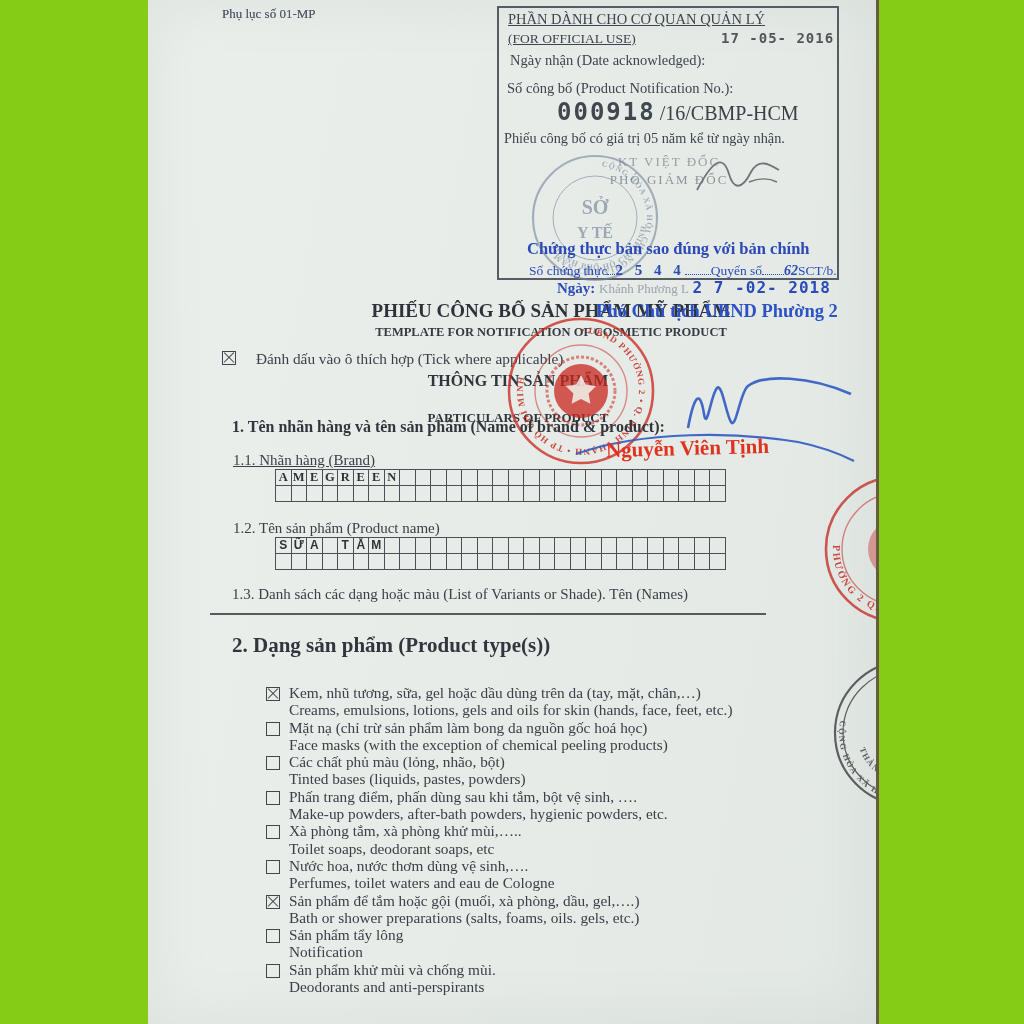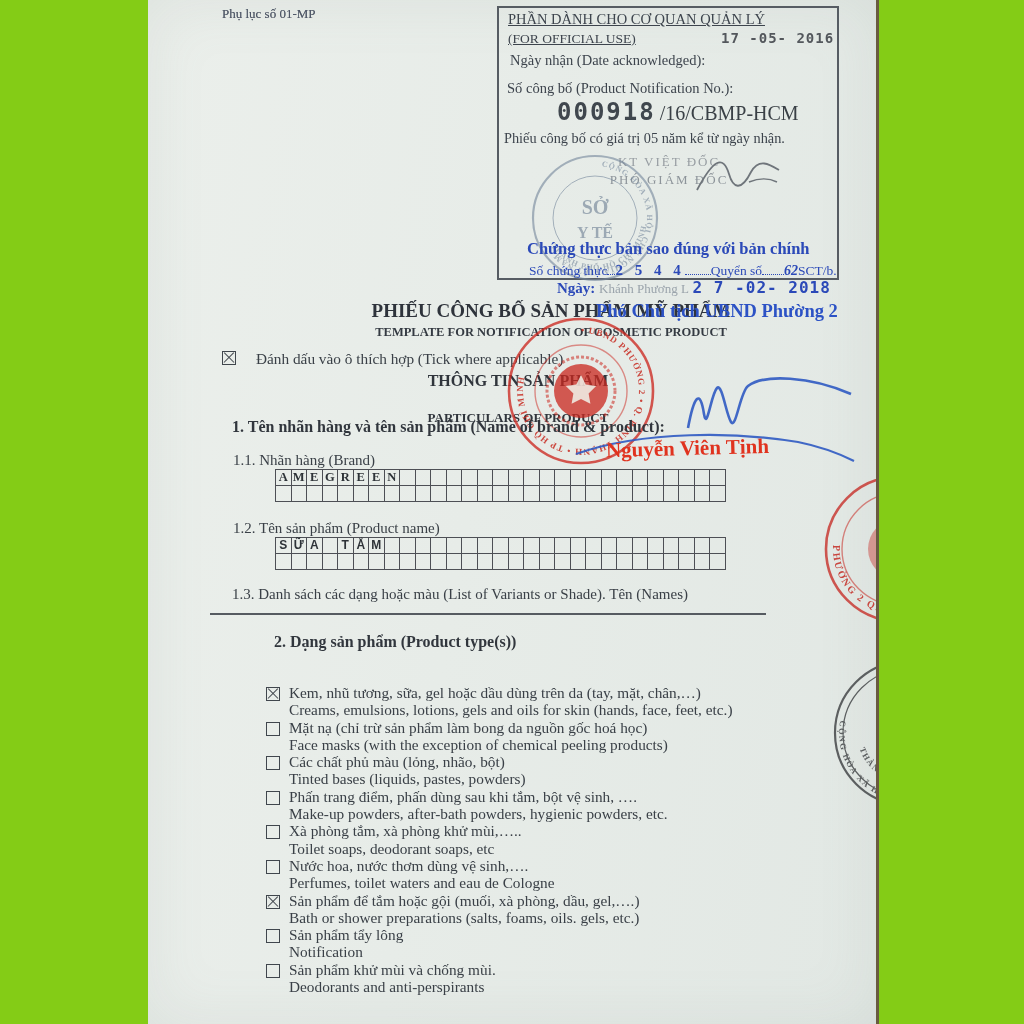--- a/index.html
+++ b/index.html
@@ -121,21 +121,21 @@
       </text>
     </svg>
     <svg class="abs" style="left:400px;top:330px;" width="312" height="140" viewBox="0 0 312 140">
       <path d="M140,98 C146,66 152,58 156,84 C159,102 163,64 169,58 C174,53 178,84 183,92 C188,100 192,62 200,56 C216,44 262,46 303,64" stroke="#2f5ac2" stroke-width="2.6" fill="none" opacity=".9"></path>
       <path d="M28,124 C96,100 190,102 250,112 C270,116 292,124 306,131" stroke="#2f5ac2" stroke-width="2.2" fill="none" opacity=".9"></path>
     </svg>
 
     <div class="abs txt" style="left:84px;top:418px;font-size:16px;font-weight:bold;color:#31363d;">1. Tên nhãn hàng và tên sản phẩm (Name of brand &amp; product):</div>
     <div class="abs txt" style="left:458px;top:436px;font-size:21px;font-weight:bold;color:#e0331f;transform:rotate(-1.5deg);">Nguyễn Viên Tịnh</div>
 
-    <div class="abs txt" style="left:85px;top:452px;font-size:15px;">1.1. Nhãn hàng (Brand)</div>
+    <div class="abs txt" style="left:85px;top:452px;font-size:15px;text-decoration:underline;">1.1. Nhãn hàng (Brand)</div>
     <div class="lgrid" style="left:127px;top:469px;">
         <div class="grid-row">
           <span class="grid-cell">A</span>
           <span class="grid-cell">M</span>
           <span class="grid-cell">E</span>
           <span class="grid-cell">G</span>
           <span class="grid-cell">R</span>
           <span class="grid-cell">E</span>
           <span class="grid-cell">E</span>
           <span class="grid-cell">N</span>
@@ -257,21 +257,21 @@
           <span class="grid-cell sans"></span>
           <span class="grid-cell sans"></span>
           <span class="grid-cell sans"></span>
         </div>
       </div>
 
     <div class="abs txt" style="left:84px;top:586px;font-size:15px;">1.3. Danh sách các dạng hoặc màu (List of Variants or Shade). Tên (Names)</div>
 
     <div class="abs" style="left:62px;top:613px;width:556px;height:2px;background:#565b61;"></div>
 
-    <div class="abs txt" style="left:84px;top:633px;font-size:16px;font-weight:bold;color:#31363d;margin-left:42px;">2. Dạng sản phẩm (Product type(s))</div>
+    <div class="abs txt" style="left:84px;top:633px;font-size:21px;font-weight:bold;color:#31363d;">2. Dạng sản phẩm (Product type(s))</div>
 
     <div class="abs" style="left:117px;top:656px;width:500px;margin-top:28px;">
       <div class="chk-item">
         <span class="cb checked"></span>
         <div class="vi">Kem, nhũ tương, sữa, gel hoặc dầu dùng trên da (tay, mặt, chân,…)</div>
         <div class="en">Creams, emulsions, lotions, gels and oils for skin (hands, face, feet, etc.)</div>
       </div>
       <div class="chk-item">
         <span class="cb"></span>
         <div class="vi">Mặt nạ (chỉ trừ sản phẩm làm bong da nguồn gốc hoá học)</div>

